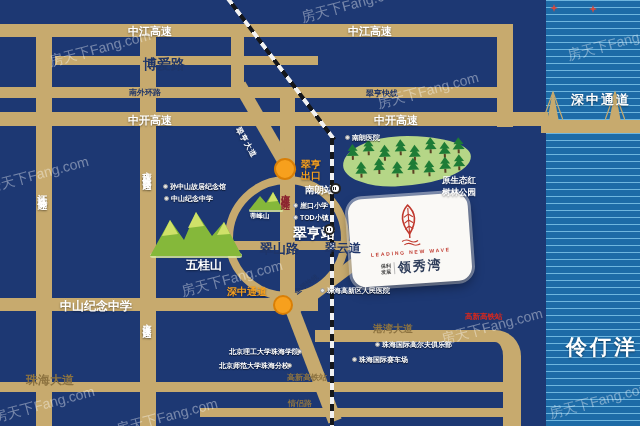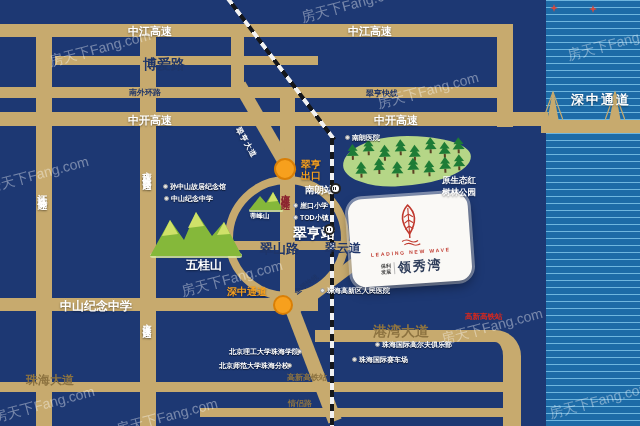--- a/index.html
+++ b/index.html
@@ -146,22 +146,23 @@
   <span class="lbl vert" style="left:281px;top:186px;font-size:9.5px;color:#8c2430;text-shadow:none">广澳高速</span>
   <span class="lbl vert" style="left:142px;top:316px;font-size:9px">广澳高速</span>
   <span class="lbl" style="left:60px;top:300px;font-size:12px">中山纪念中学</span>
   <span class="lbl" style="left:241px;top:126px;font-size:7.5px;transform:rotate(60deg);transform-origin:top left;letter-spacing:1px">翠亨大道</span>
   <span class="lbl navy" style="left:260px;top:242px;font-size:13px">翠山路</span>
   <span class="lbl navy" style="left:325px;top:242px;font-size:12px">翠云道</span>
   <span class="lbl navy" style="left:293px;top:290px;font-size:7px;transform:rotate(-37deg);transform-origin:top left">金琴快线</span>
   <span class="lbl tanlbl" style="left:26px;top:374px;font-size:12px">珠海大道</span>
   <span class="lbl tanlbl" style="left:287px;top:374px;font-size:8px">高新高铁站</span>
   <span class="lbl tanlbl" style="left:288px;top:400px;font-size:8px">情侣路</span>
-  <span class="lbl tanlbl" style="left:373px;top:324px;font-size:14px">港湾大道</span>
-
+  <span class="lbl tanlbl" style="left:373px;top:324px;font-size:10px">港湾大道</span>
+
+  <span class="lbl" style="left:566px;top:336px;font-size:21px;letter-spacing:3px">伶仃洋</span>
 
   <div class="exit" style="left:274px;top:158px;width:22px;height:22px"></div>
   <div class="exit" style="left:273px;top:295px;width:20px;height:20px"></div>
   <span class="lbl org" style="left:301px;top:160px;font-size:10px">翠亨</span>
   <span class="lbl org" style="left:301px;top:171px;font-size:10px">出口</span>
   <span class="lbl org" style="left:227px;top:287px;font-size:10px">深中通道</span>
 
   <span class="lbl" style="left:305px;top:185px;font-size:9.5px">南朗站</span>
   <div class="sta" style="left:330px;top:183px"></div>
   <span class="lbl" style="left:293px;top:226px;font-size:14px">翠亨站</span>

